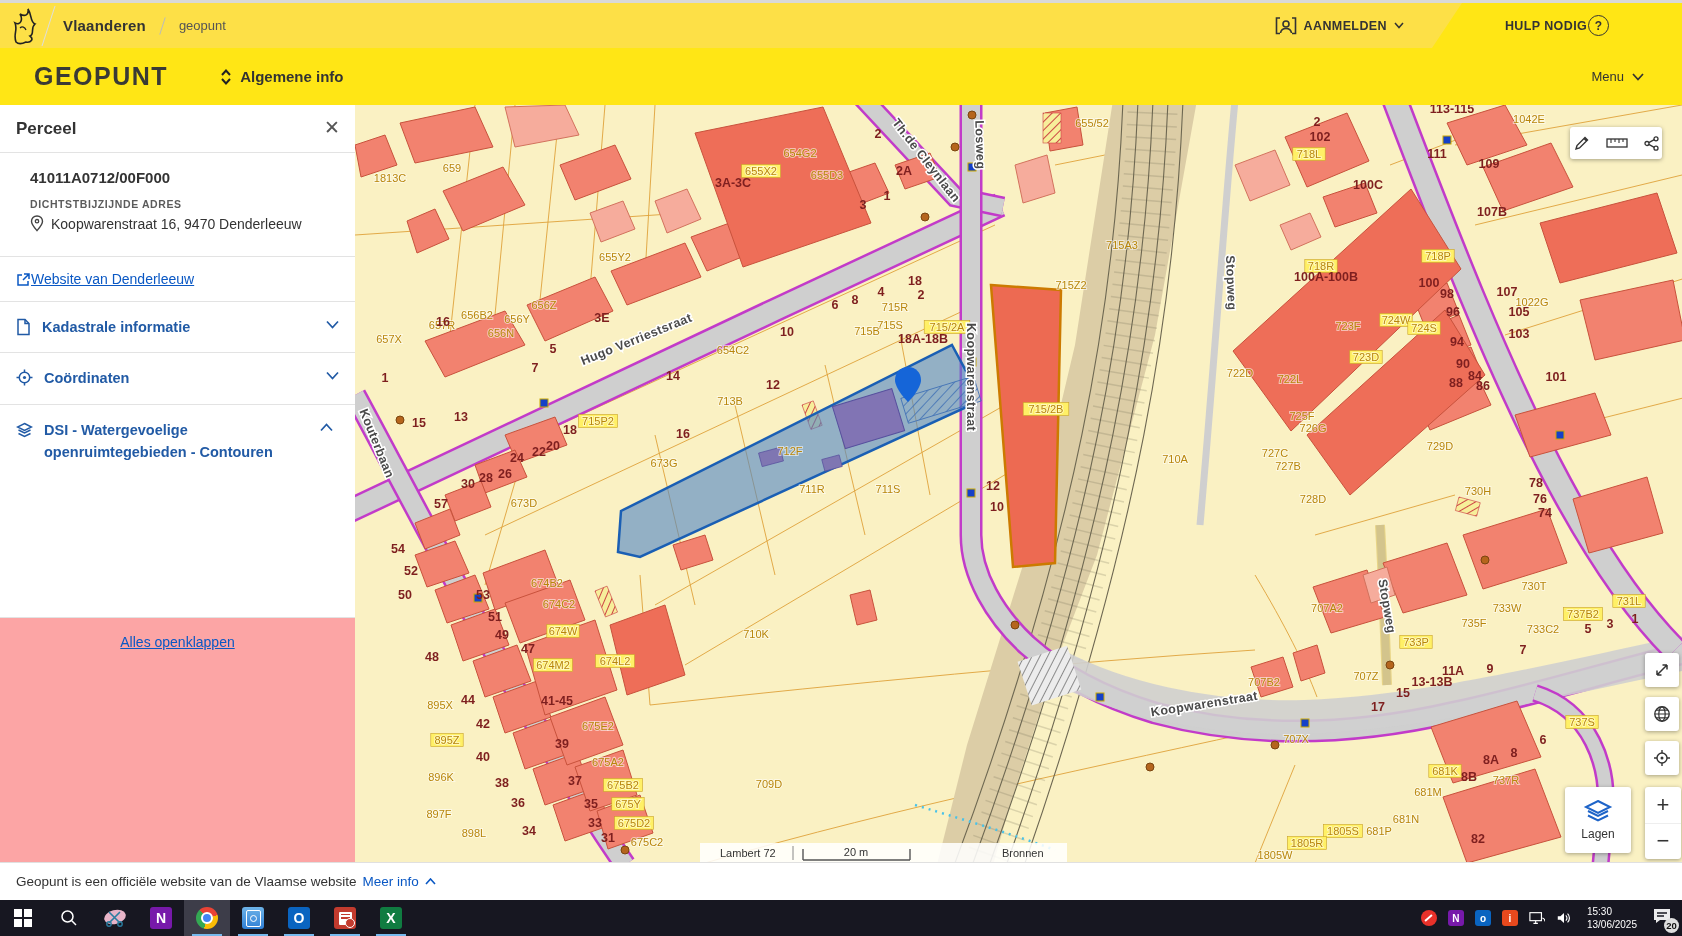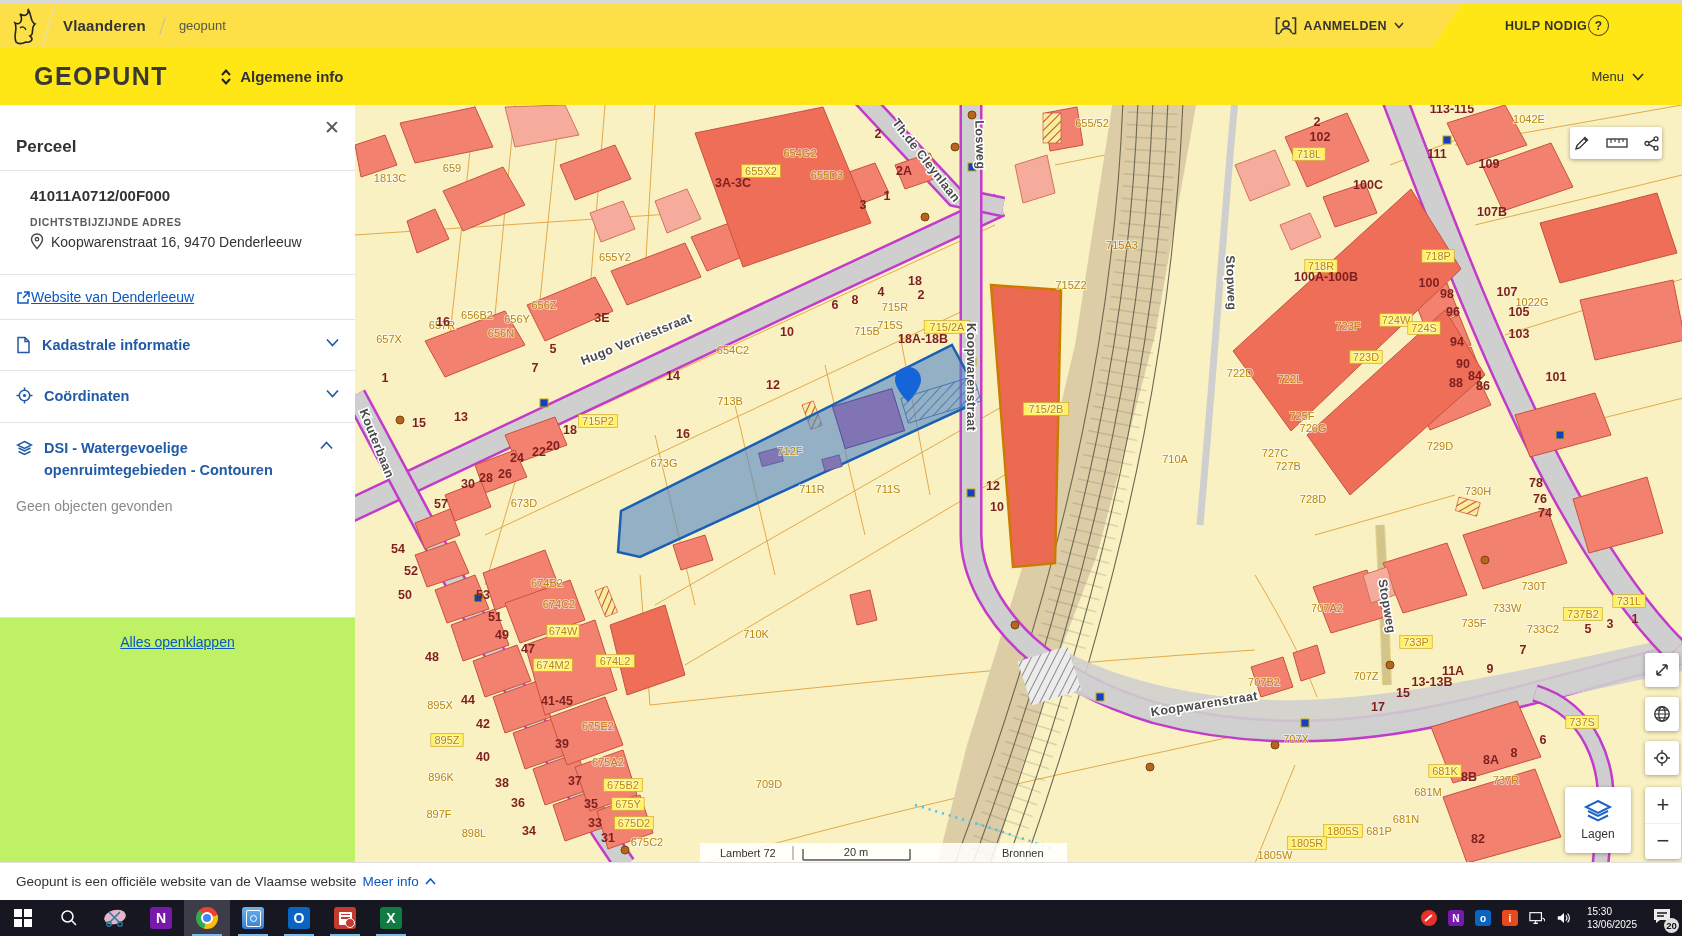--- a/index.html
+++ b/index.html
@@ -21,33 +21,33 @@
   .qcircle{width:19px;height:19px;border:1.8px solid #333;border-radius:50%;display:flex;align-items:center;
            justify-content:center;font-size:12px;font-weight:bold}
   
   .yellowbar{position:absolute;top:48px;left:0;right:0;height:57px;background:#ffe615;display:flex;align-items:center}
   .geopunt{margin-left:34px;font-size:25px;font-weight:bold;color:#3a3a35;letter-spacing:1.5px}
   .mapsel{margin-left:52px;display:flex;align-items:center;gap:8px;font-size:15px;font-weight:bold;color:#333;cursor:pointer}
   .menu{position:absolute;right:38px;display:flex;align-items:center;gap:8px;font-size:13px;color:#333;font-weight:500;cursor:pointer}
   
   .panel{position:absolute;top:105px;left:0;width:355px;bottom:73px;background:#fff;border-right:1px solid #d5d5d5;font-size:14px;color:#333}
   .prow{padding:0 16px;border-bottom:1px solid #e3e3e3;position:relative}
-  .ptitle{font-size:17px;font-weight:600;padding:32px 16px 13px}
+  .ptitle{font-size:17px;font-weight:600;padding:14px 16px 13px}
   .pclose{position:absolute;right:12px;top:12px;width:22px;height:22px;color:#555;font-size:19px;line-height:22px;
           text-align:center;cursor:pointer}
   .pid{font-weight:bold;font-size:15px;padding:16px 16px 4px}
   .plab{font-size:10.5px;font-weight:bold;letter-spacing:.6px;color:#5b5b5b;padding:8px 16px 2px}
   .paddr{display:flex;align-items:center;gap:7px;padding:3px 16px 14px;color:#333}
   .plink{display:flex;align-items:center;padding:14px 16px}
   .plink a,.expandall a{color:#0a58c4;text-decoration:underline;cursor:pointer}
   .acc{display:flex;align-items:flex-start;gap:11px;padding:14px 16px;cursor:pointer}
   .acc .lbl{color:#215aa5;font-weight:bold;font-size:14.5px;line-height:1.55;flex:1}
   .acc svg.chev{margin-top:4px}
   .noobj{color:#8a8a8a;padding:2px 16px 14px;font-size:14px}
-  .graysec{position:absolute;left:0;right:0;bottom:0;top:512px;background:#bef264;border-top:1px solid #e3e3e3}
+  .graysec{position:absolute;left:0;right:0;bottom:0;top:512px;background:#fca5a5;border-top:1px solid #e3e3e3}
   .expandall{text-align:center;padding-top:16px;font-size:14px}
   
   .mapwrap{position:absolute;left:355px;top:105px;width:1327px;height:758px;overflow:hidden;cursor:grab}
   svg text{font-family:"Liberation Sans",sans-serif}
   .plabel{fill:#b8860b;font-size:11px;paint-order:stroke;stroke:rgba(255,255,255,.55);stroke-width:2px;text-anchor:middle}
   .hnum{fill:#7e1f1f;font-size:12.5px;font-weight:bold;text-anchor:middle}
   .sname{fill:#4a4a4a;font-size:12.5px;font-weight:bold;letter-spacing:.4px;paint-order:stroke;stroke:#fff;stroke-width:3px;text-anchor:middle}
   .bld polygon{fill:#f2826f;stroke:#c8523c;stroke-width:1}
   .bldred polygon{fill:#ee6e58;stroke:#c8523c;stroke-width:1}
   .bldlight polygon{fill:#f6ac9c;stroke:#d2725d;stroke-width:1}
@@ -179,21 +179,20 @@
     <svg width="17" height="17" viewBox="0 0 17 17" style="margin-top:3px">
       <path d="M8.5,1.5 L15.5,5 L8.5,8.5 L1.5,5 Z" fill="none" stroke="#215aa5" stroke-width="1.4"></path>
       <path d="M2.5,8 L8.5,11 L14.5,8" fill="none" stroke="#215aa5" stroke-width="1.4"></path>
       <path d="M2.5,11.5 L8.5,14.5 L14.5,11.5" fill="none" stroke="#215aa5" stroke-width="1.4"></path>
     </svg>
     <span class="lbl" style="max-width:265px">DSI - Watergevoelige openruimtegebieden - Contouren</span>
     <svg class="chev" width="13" height="9" viewBox="0 0 13 9">
         <polyline points="1,7.5 6.5,1.5 12,7.5" fill="none" stroke="#215aa5" stroke-width="1.7"></polyline>
       </svg>
   </div>
-  <div class="noobj">Geen objecten gevonden</div>
   <div class="graysec">
     <div class="expandall"><a>Alles openklappen</a></div>
   </div>
 </div>
 
 <div class="mapwrap">
 <svg id="mapsvg" width="1327" height="758" viewBox="0 0 1327 758">
   <defs>
     <pattern id="hatchred" width="6" height="6" patternUnits="userSpaceOnUse" patternTransform="rotate(45)">
       <rect width="6" height="6" fill="#f7ee9a"></rect>

